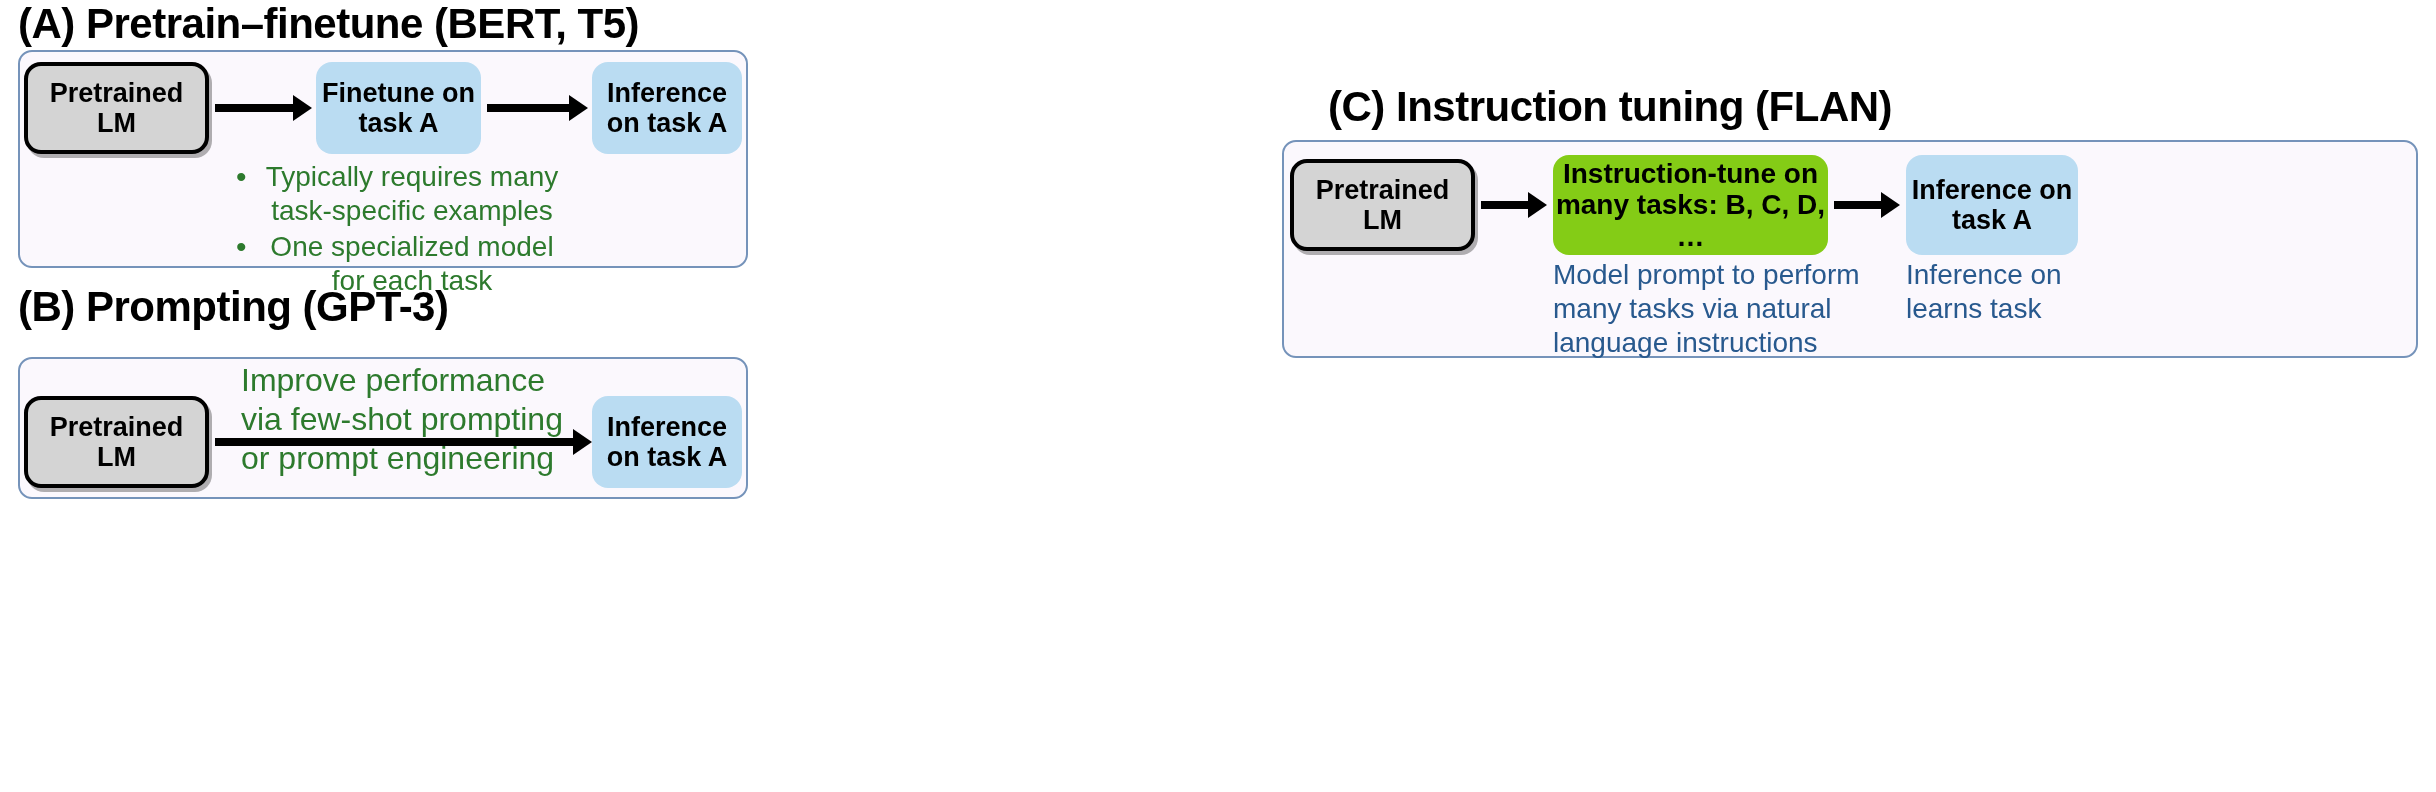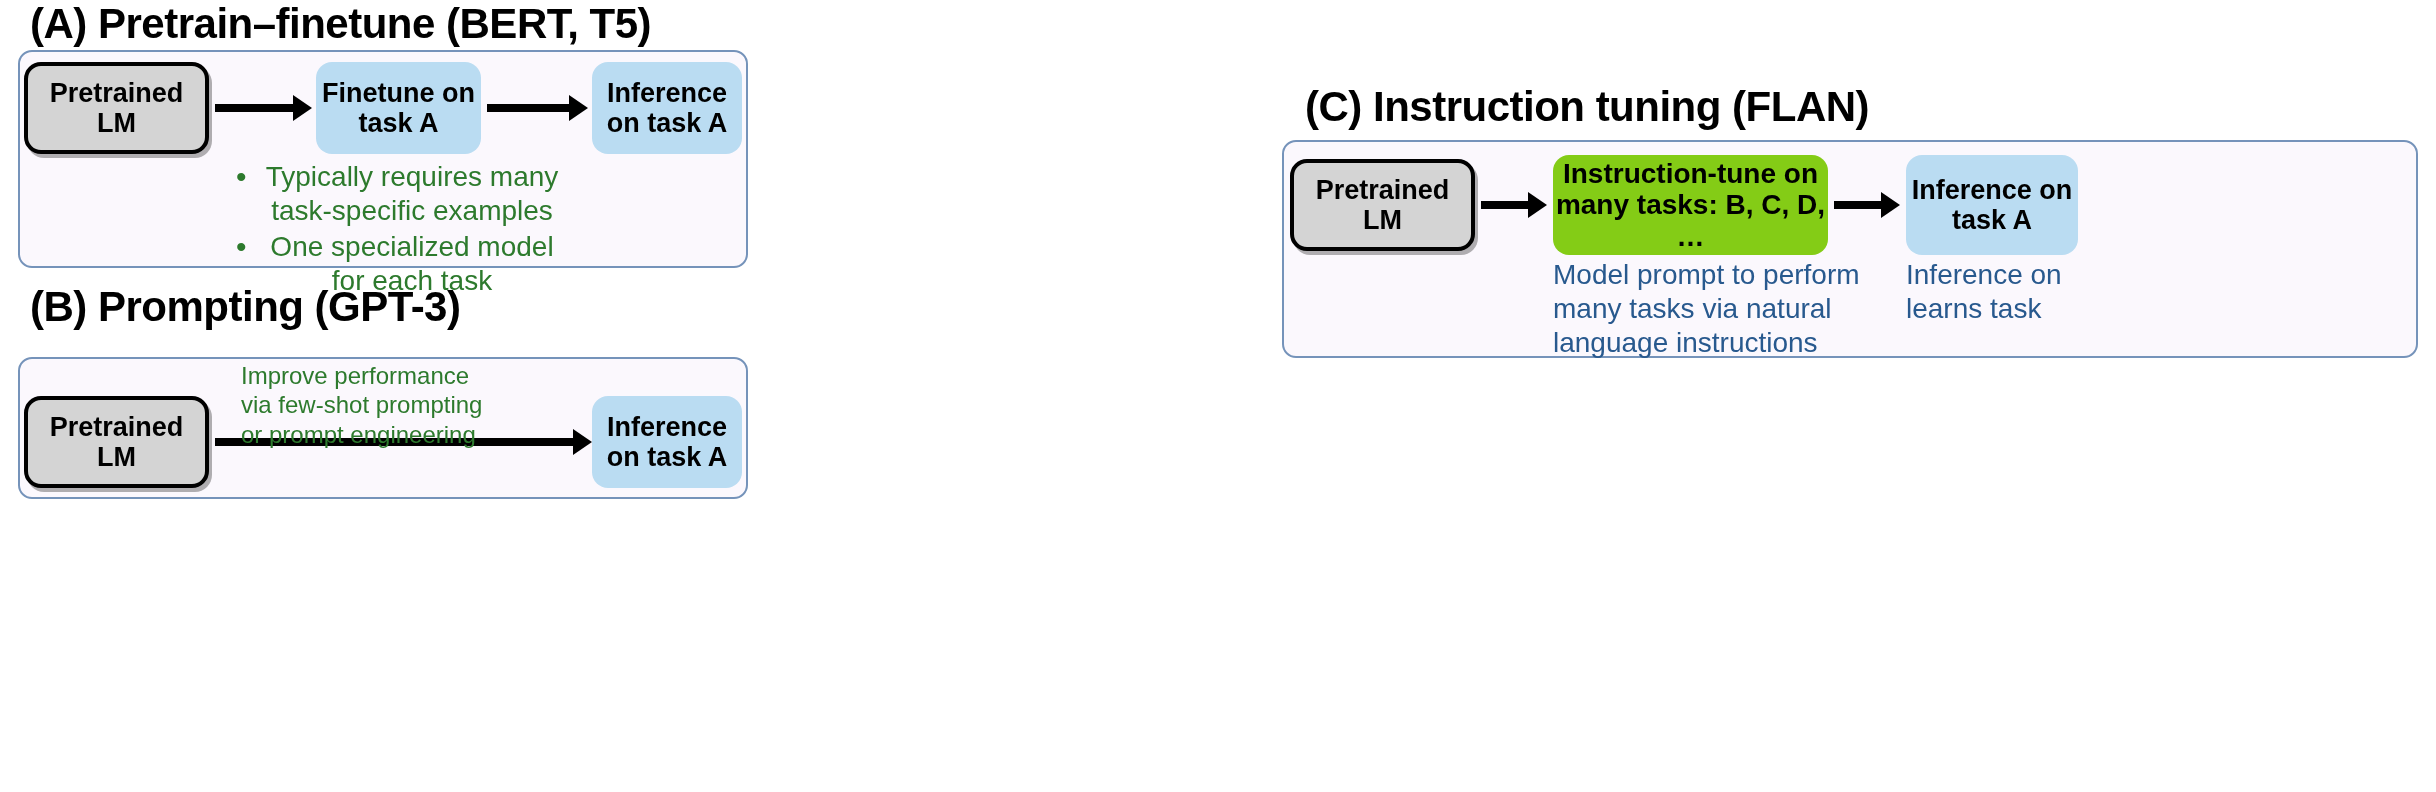--- a/index.html
+++ b/index.html
@@ -15,21 +15,20 @@
     overflow: hidden;
   }
 
   .panel-title {
     position: absolute;
     font-weight: bold;
     color: #000000;
     font-size: 42px;
     letter-spacing: -0.5px;
     white-space: nowrap;
-    margin-left: 12px;
   }
 
   .panel-box {
     position: absolute;
     border: 2px solid #7593ba;
     border-radius: 14px;
     background: #fbf8fd;
     box-sizing: border-box;
   }
 
@@ -81,21 +80,21 @@
     width: 0; height: 0;
     border-top: 13px solid transparent;
     border-bottom: 13px solid transparent;
     border-left: 19px solid #000000;
   }
 
   
   .green-text {
     position: absolute;
     color: #2d7a2d;
-    font-size: 24px;
+    font-size: 32px;
     line-height: 1.22;
     white-space: pre-line;
   }
   .blue-text {
     position: absolute;
     color: #28598e;
     font-size: 28px;
     line-height: 1.22;
     white-space: pre-line;
   }
@@ -165,21 +164,21 @@
 
 <div class="arrow" style="left:215px; top:438px; width:360px;"></div>
 
 <div class="green-text" style="left:241px; top:361px; width:330px;">Improve performance
 via few-shot prompting
 or prompt engineering</div>
 
 <div class="node node-blue" style="left:592px; top:396px; width:150px; height:92px;">Inference
 on task A</div>
 
-<div class="panel-title" style="left:1293px; top:83px;">(C) Instruction tuning (FLAN)</div>
+<div class="panel-title" style="left:1328px; top:83px;">(C) Instruction tuning (FLAN)</div>
 
 <div class="panel-box" style="left:1282px; top:140px; width:1136px; height:218px;"></div>
 
 <div class="node node-gray" style="left:1290px; top:159px; width:185px; height:92px;">Pretrained
 LM</div>
 
 <div class="arrow" style="left:1481px; top:201px; width:49px;"></div>
 
 <div class="node node-purple" style="left:1553px; top:155px; width:275px; height:100px;">Instruction-tune on
 many tasks:

